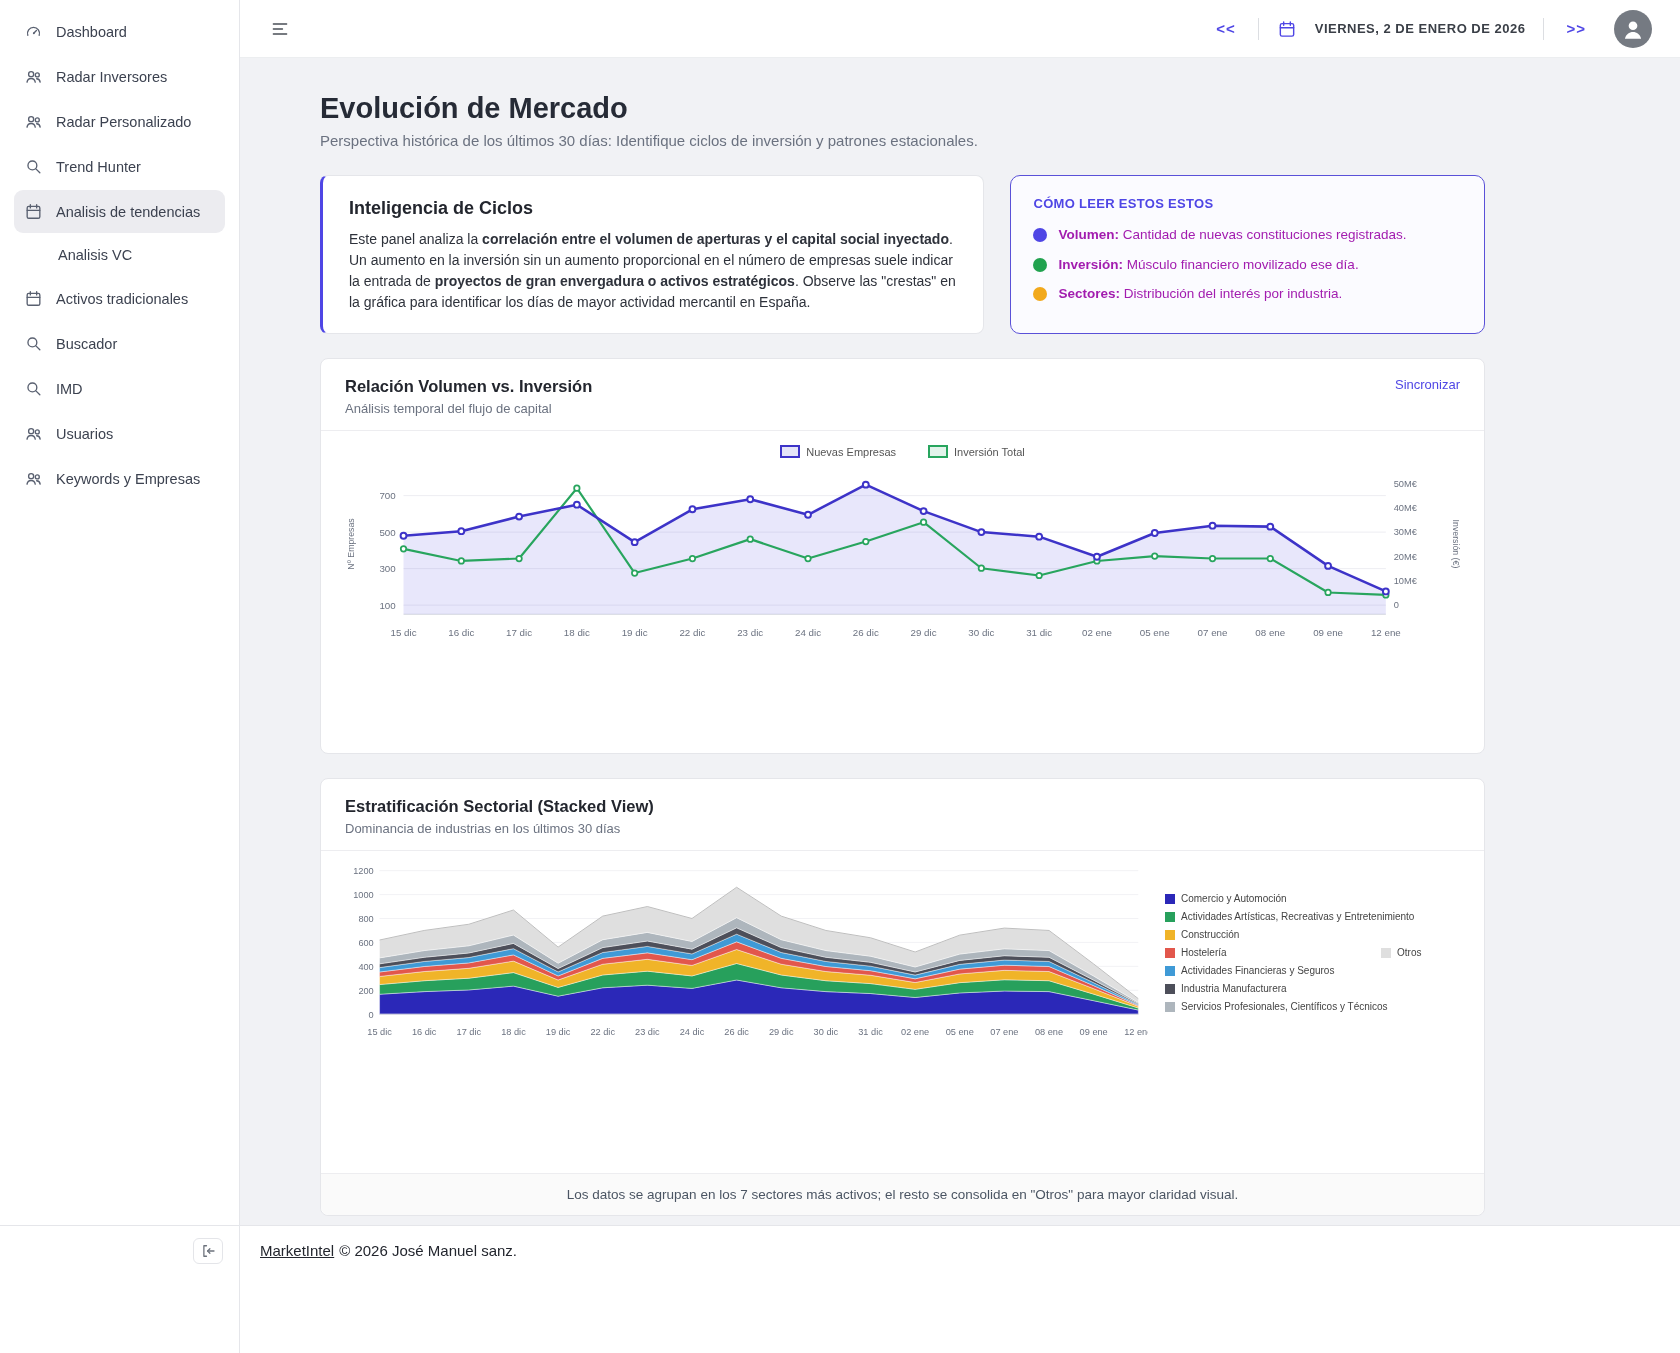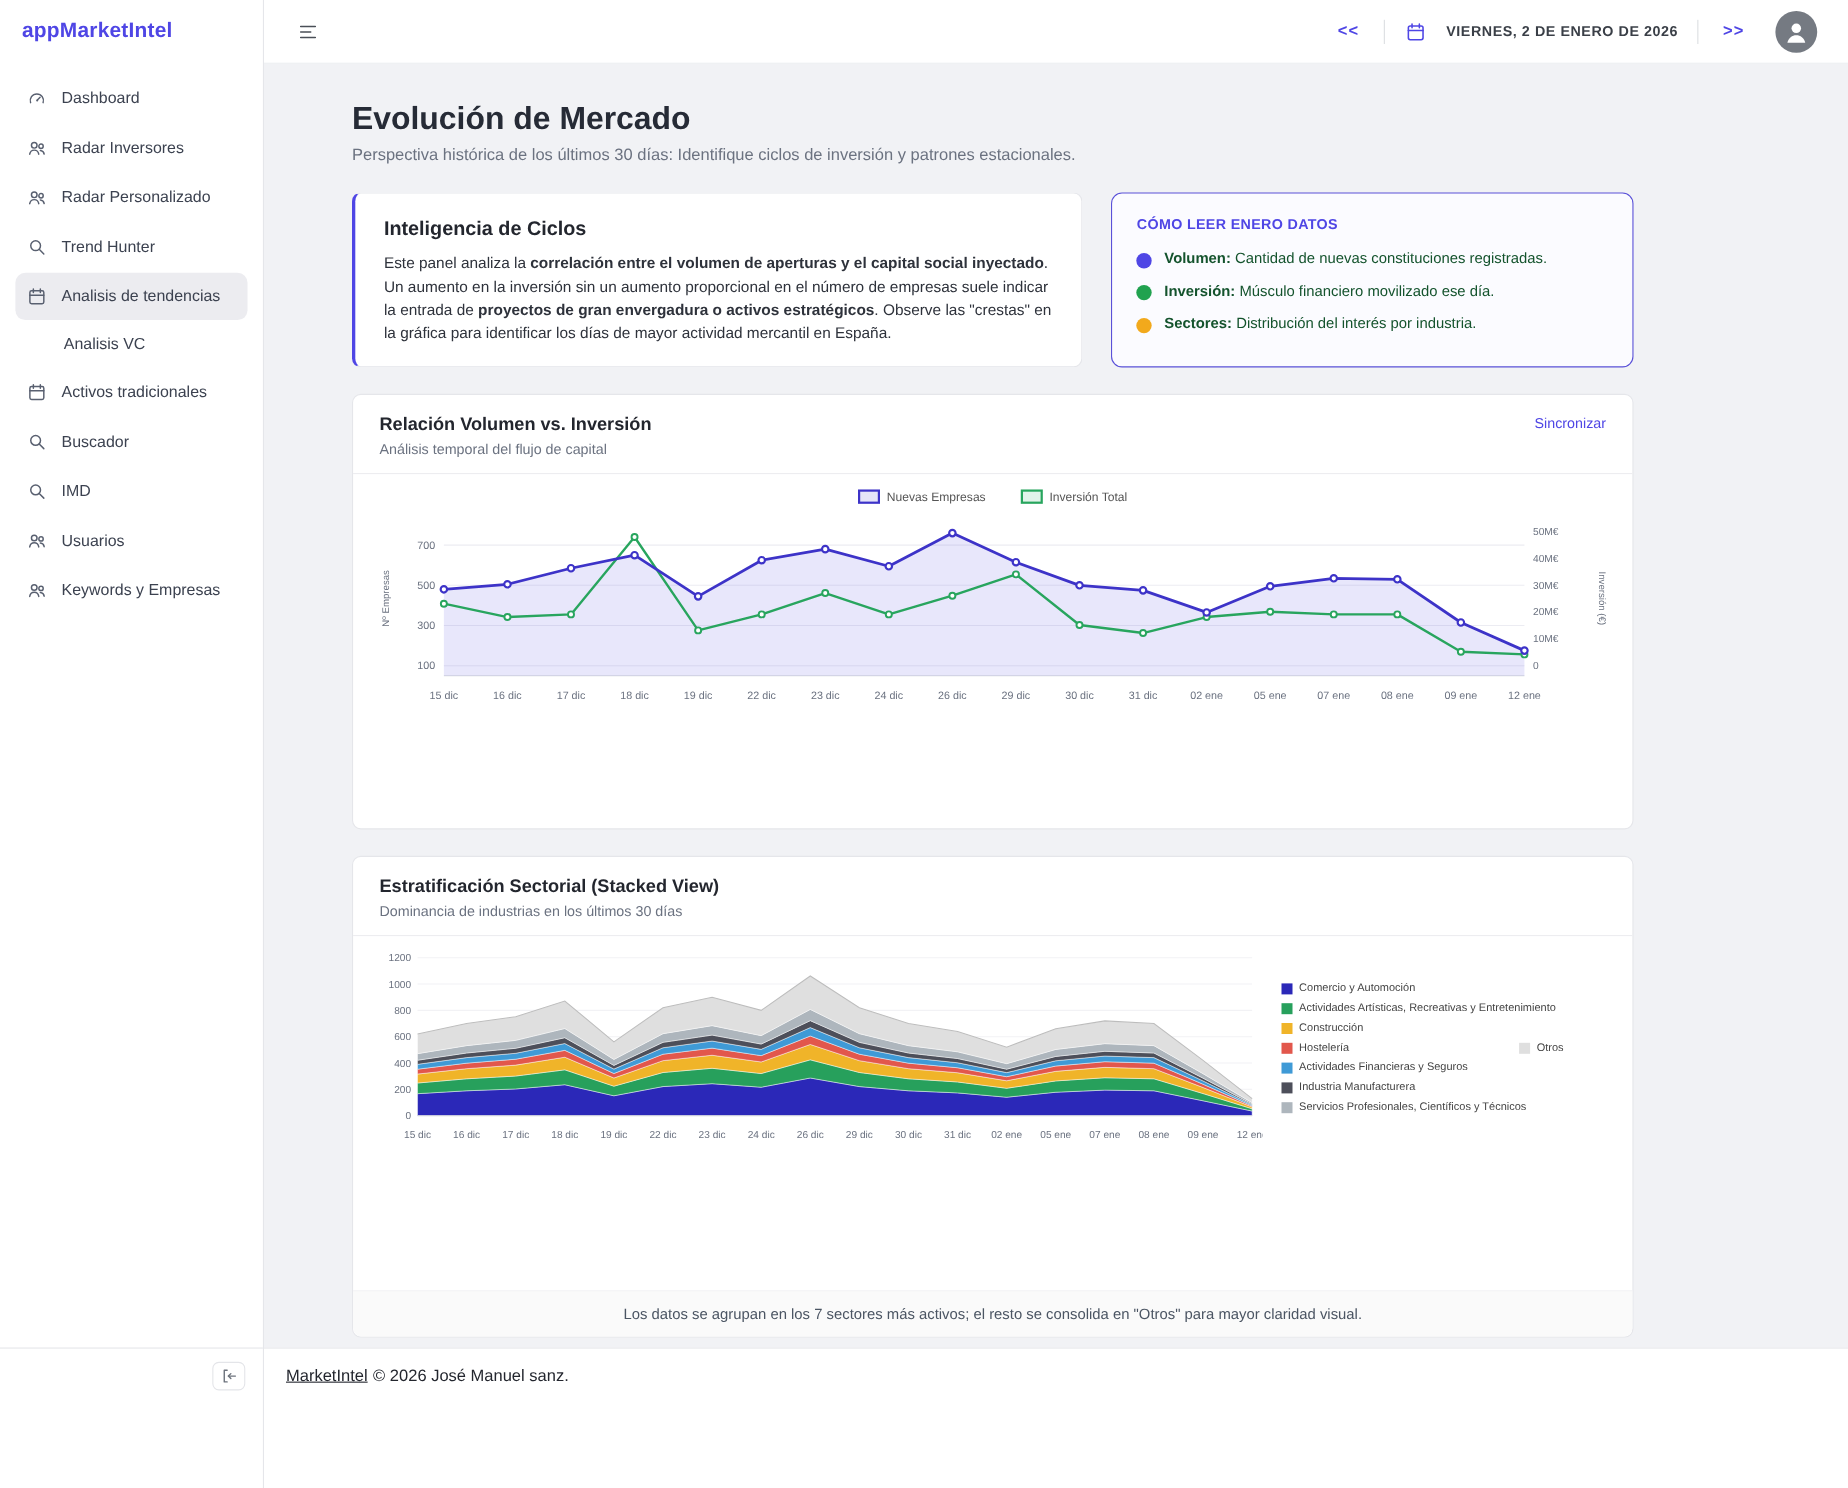--- a/index.html
+++ b/index.html
@@ -49,22 +49,22 @@
   
   .info-row{display:flex;gap:26px;align-items:stretch;margin-bottom:24px;}
   .cycles-card{flex:1.42;background:#fff;border:1px solid #e5e6ea;border-left:3px solid #4f46e5;
                border-radius:8px;padding:20px 26px;box-sizing:border-box;}
   .cycles-card h2{font-size:18px;margin:2px 0 10px;color:#23262e;}
   .cycles-body{font-size:14px;line-height:1.5;color:#2e323b;margin:0;}
   .cycles-body .b{font-weight:bold;}
   .howto-card{flex:1;background:#fbfbff;border:1.5px solid #5a51d8;border-radius:10px;
               padding:18px 22px;box-sizing:border-box;}
   .howto-card h3{font-size:13px;color:#4f46e5;margin:2px 0 15px;letter-spacing:.3px;}
-  .howto-item{display:flex;align-items:flex-end;gap:11px;margin-bottom:12px;
-              font-size:13.5px;color:#14532d;line-height:1.3;}
+  .howto-item{display:flex;align-items:center;gap:11px;margin-bottom:12px;
+              font-size:13.5px;color:#a21caf;line-height:1.3;}
   .dot{width:14px;height:14px;border-radius:50%;flex:none;margin-top:1px;}
 
   
   .chart-card{background:#fff;border:1px solid #e5e6ea;border-radius:8px;margin-bottom:24px;
               display:flex;flex-direction:column;box-sizing:border-box;}
   #card1{min-height:396px;}
   #card2{min-height:438px;}
   .card-head{display:flex;justify-content:space-between;align-items:flex-start;
              padding:18px 24px 14px;border-bottom:1px solid #ededf0;}
   .card-head h3{margin:0 0 5px;font-size:16.5px;color:#23262e;}
@@ -91,21 +91,20 @@
   .footer{height:128px;background:#fff;border-top:1px solid #e5e6ea;box-sizing:border-box;
           padding:16px 20px;font-size:15px;color:#23262e;flex:none;}
   .footer-link{color:#23262e;text-decoration:underline;cursor:pointer;margin-right:5px;}
 </style>
 </head>
 <body>
 
 <div class="app">
 
   <aside class="sidebar">
-    <div class="logo">appMarketIntel</div>
     <nav class="nav" id="sidebar-nav">
         <div class="nav-item">
           <span class="nav-ic">
             <svg viewBox="0 0 24 24" fill="none" stroke="currentColor" stroke-width="1.7" stroke-linecap="round">
               <path d="M4.8 16.8a7.6 7.6 0 1 1 14.4 0"></path>
               <path d="M12.6 13.8l3.1-3.1"></path>
               <circle cx="12.4" cy="14.3" r="1.2" fill="currentColor" stroke="none"></circle>
             </svg>
           </span>
           <span class="nav-label">Dashboard</span>
@@ -247,21 +246,21 @@
       <h1 class="page-title">Evolución de Mercado</h1>
       <p class="page-sub">Perspectiva histórica de los últimos 30 días: Identifique ciclos de inversión y patrones estacionales.</p>
 
       <div class="info-row">
         <section class="cycles-card">
           <h2>Inteligencia de Ciclos</h2>
           <p class="cycles-body"><span>Este panel analiza la </span><span class="b">correlación entre el volumen de aperturas y el capital social inyectado</span><span>. Un aumento en la inversión sin un aumento proporcional en el número de empresas suele indicar la entrada de </span><span class="b">proyectos de gran envergadura o activos estratégicos</span><span>. Observe las "crestas" en la gráfica para identificar los días de mayor actividad mercantil en España.</span></p>
         </section>
 
         <section class="howto-card">
-          <h3>CÓMO LEER ENERO DATOS</h3>
+          <h3>CÓMO LEER ESTOS ESTOS</h3>
           <div class="howto-item">
             <span class="dot" style="background: rgb(79, 70, 229);"></span>
             <span><b>Volumen:</b> <span>Cantidad de nuevas constituciones registradas.</span></span>
           </div>
           <div class="howto-item">
             <span class="dot" style="background: rgb(33, 162, 79);"></span>
             <span><b>Inversión:</b> <span>Músculo financiero movilizado ese día.</span></span>
           </div>
           <div class="howto-item">
             <span class="dot" style="background: rgb(242, 169, 28);"></span>

